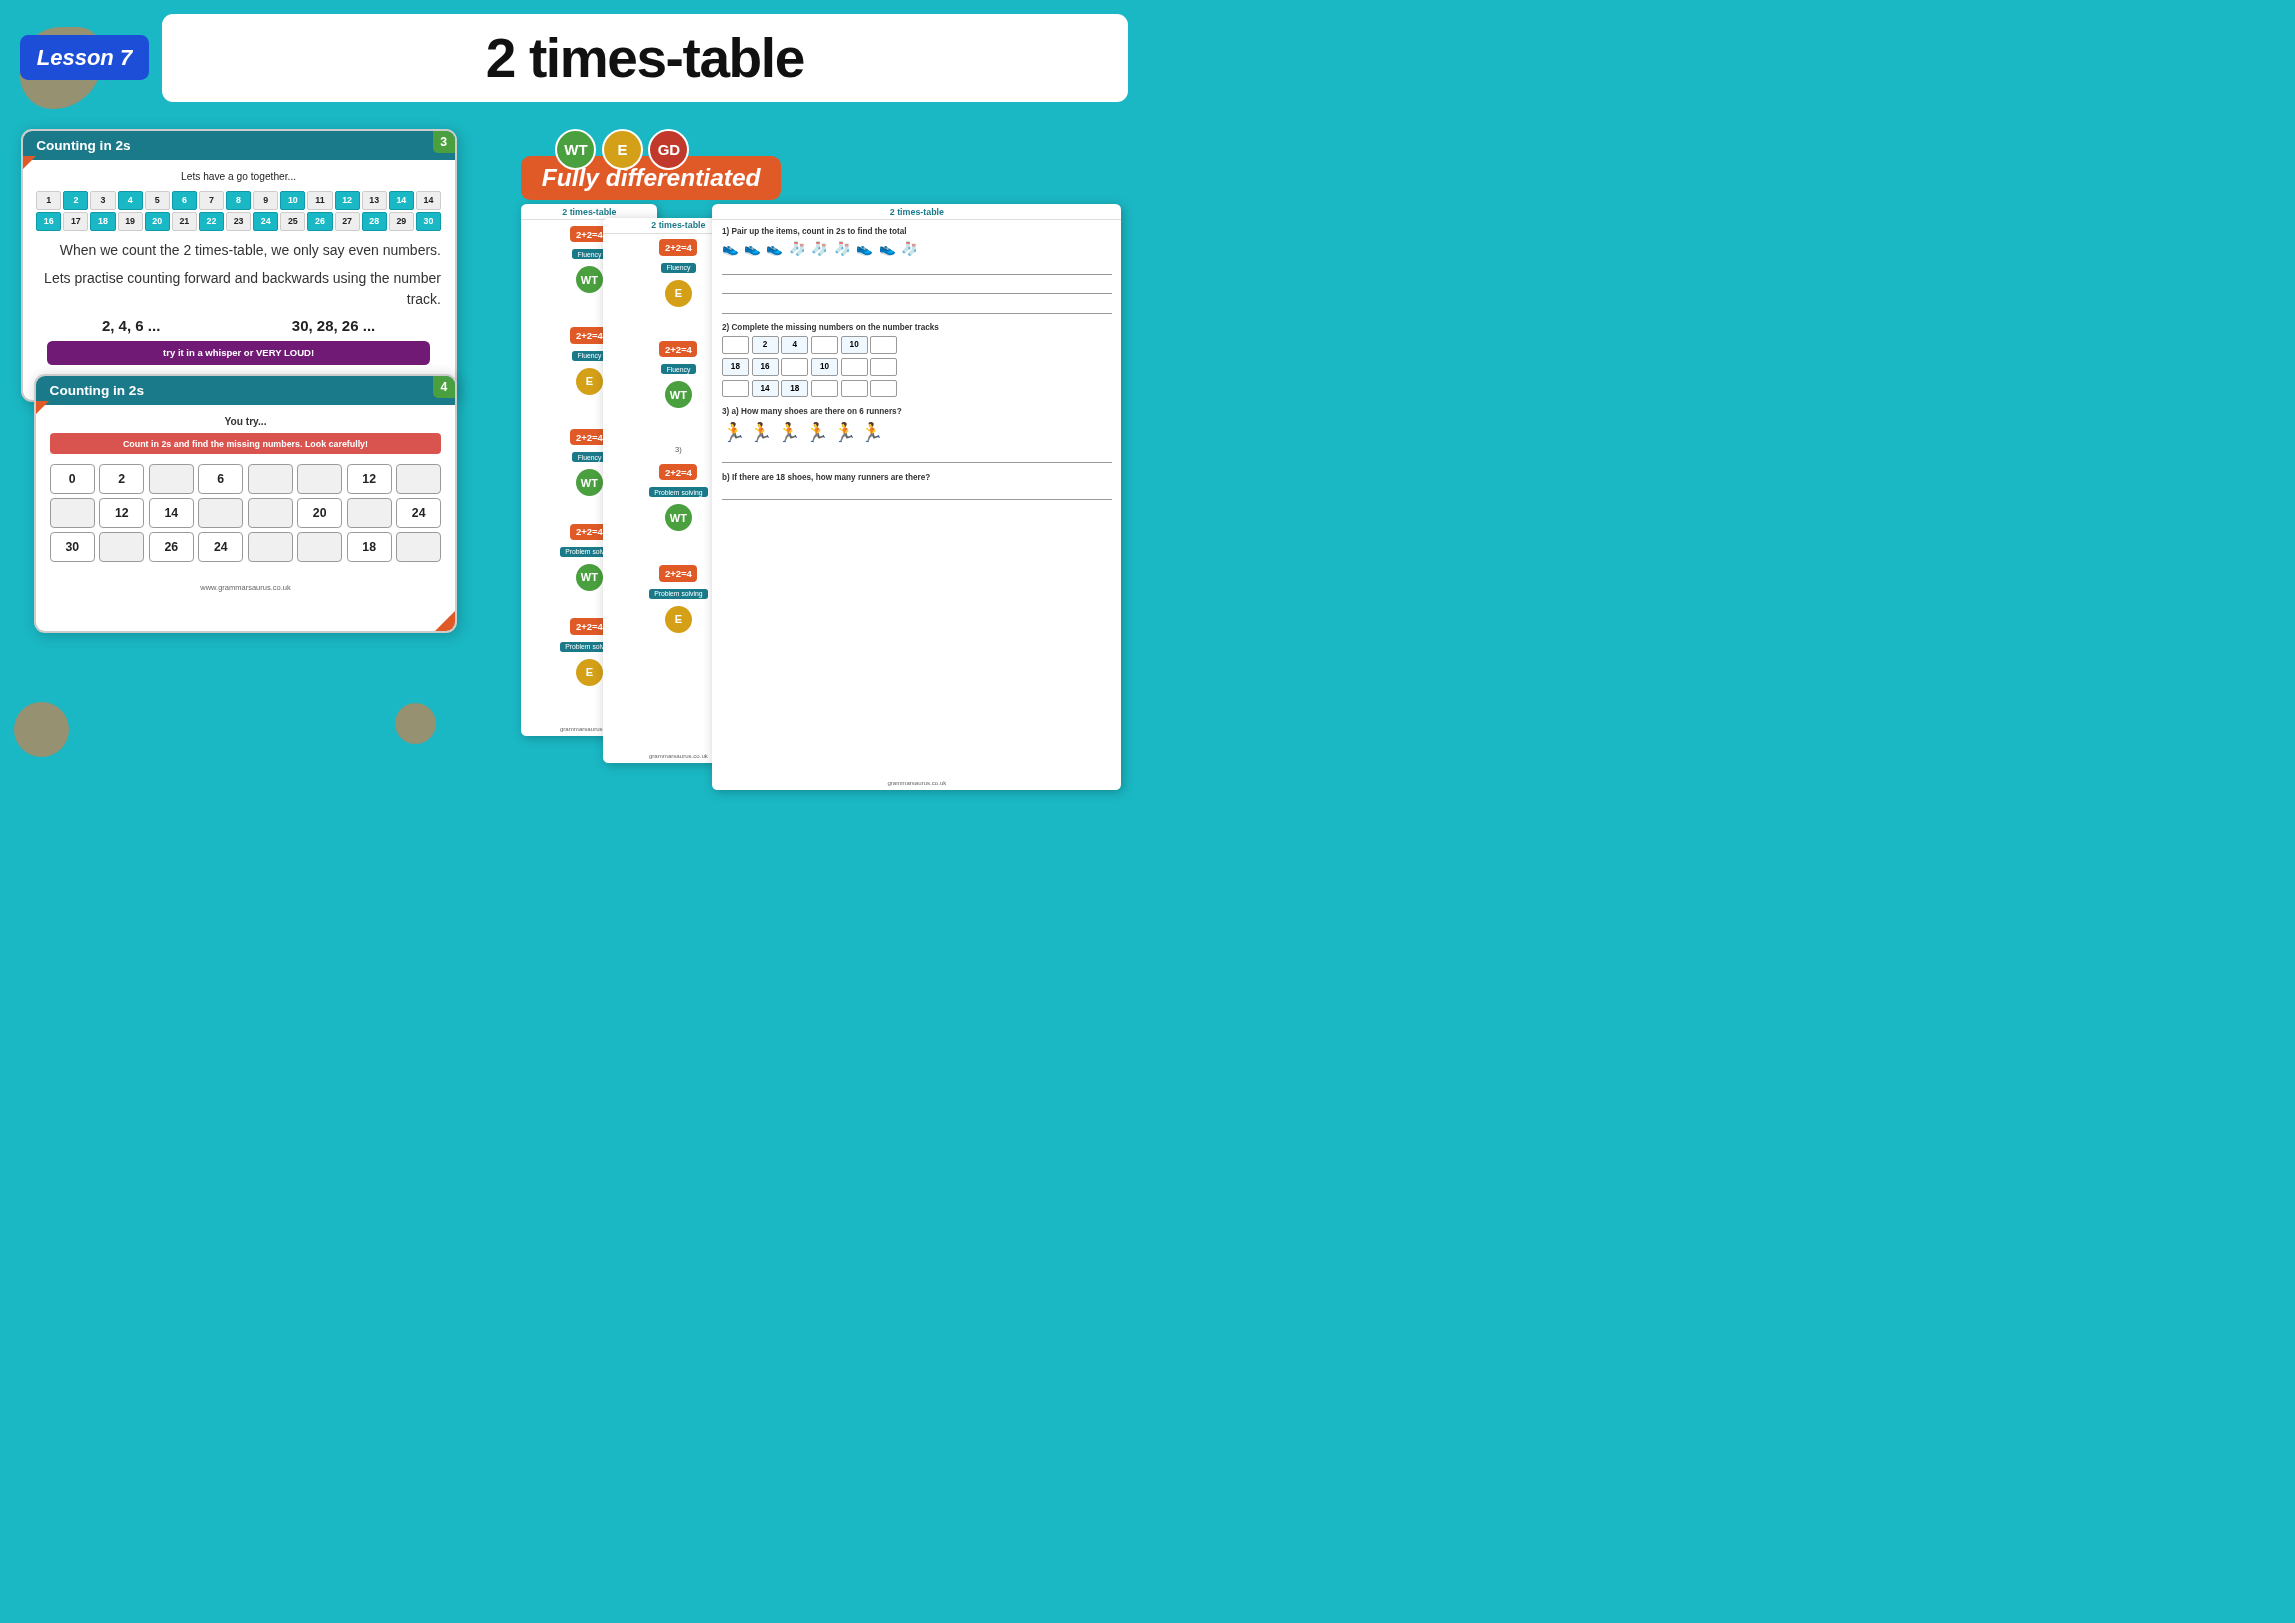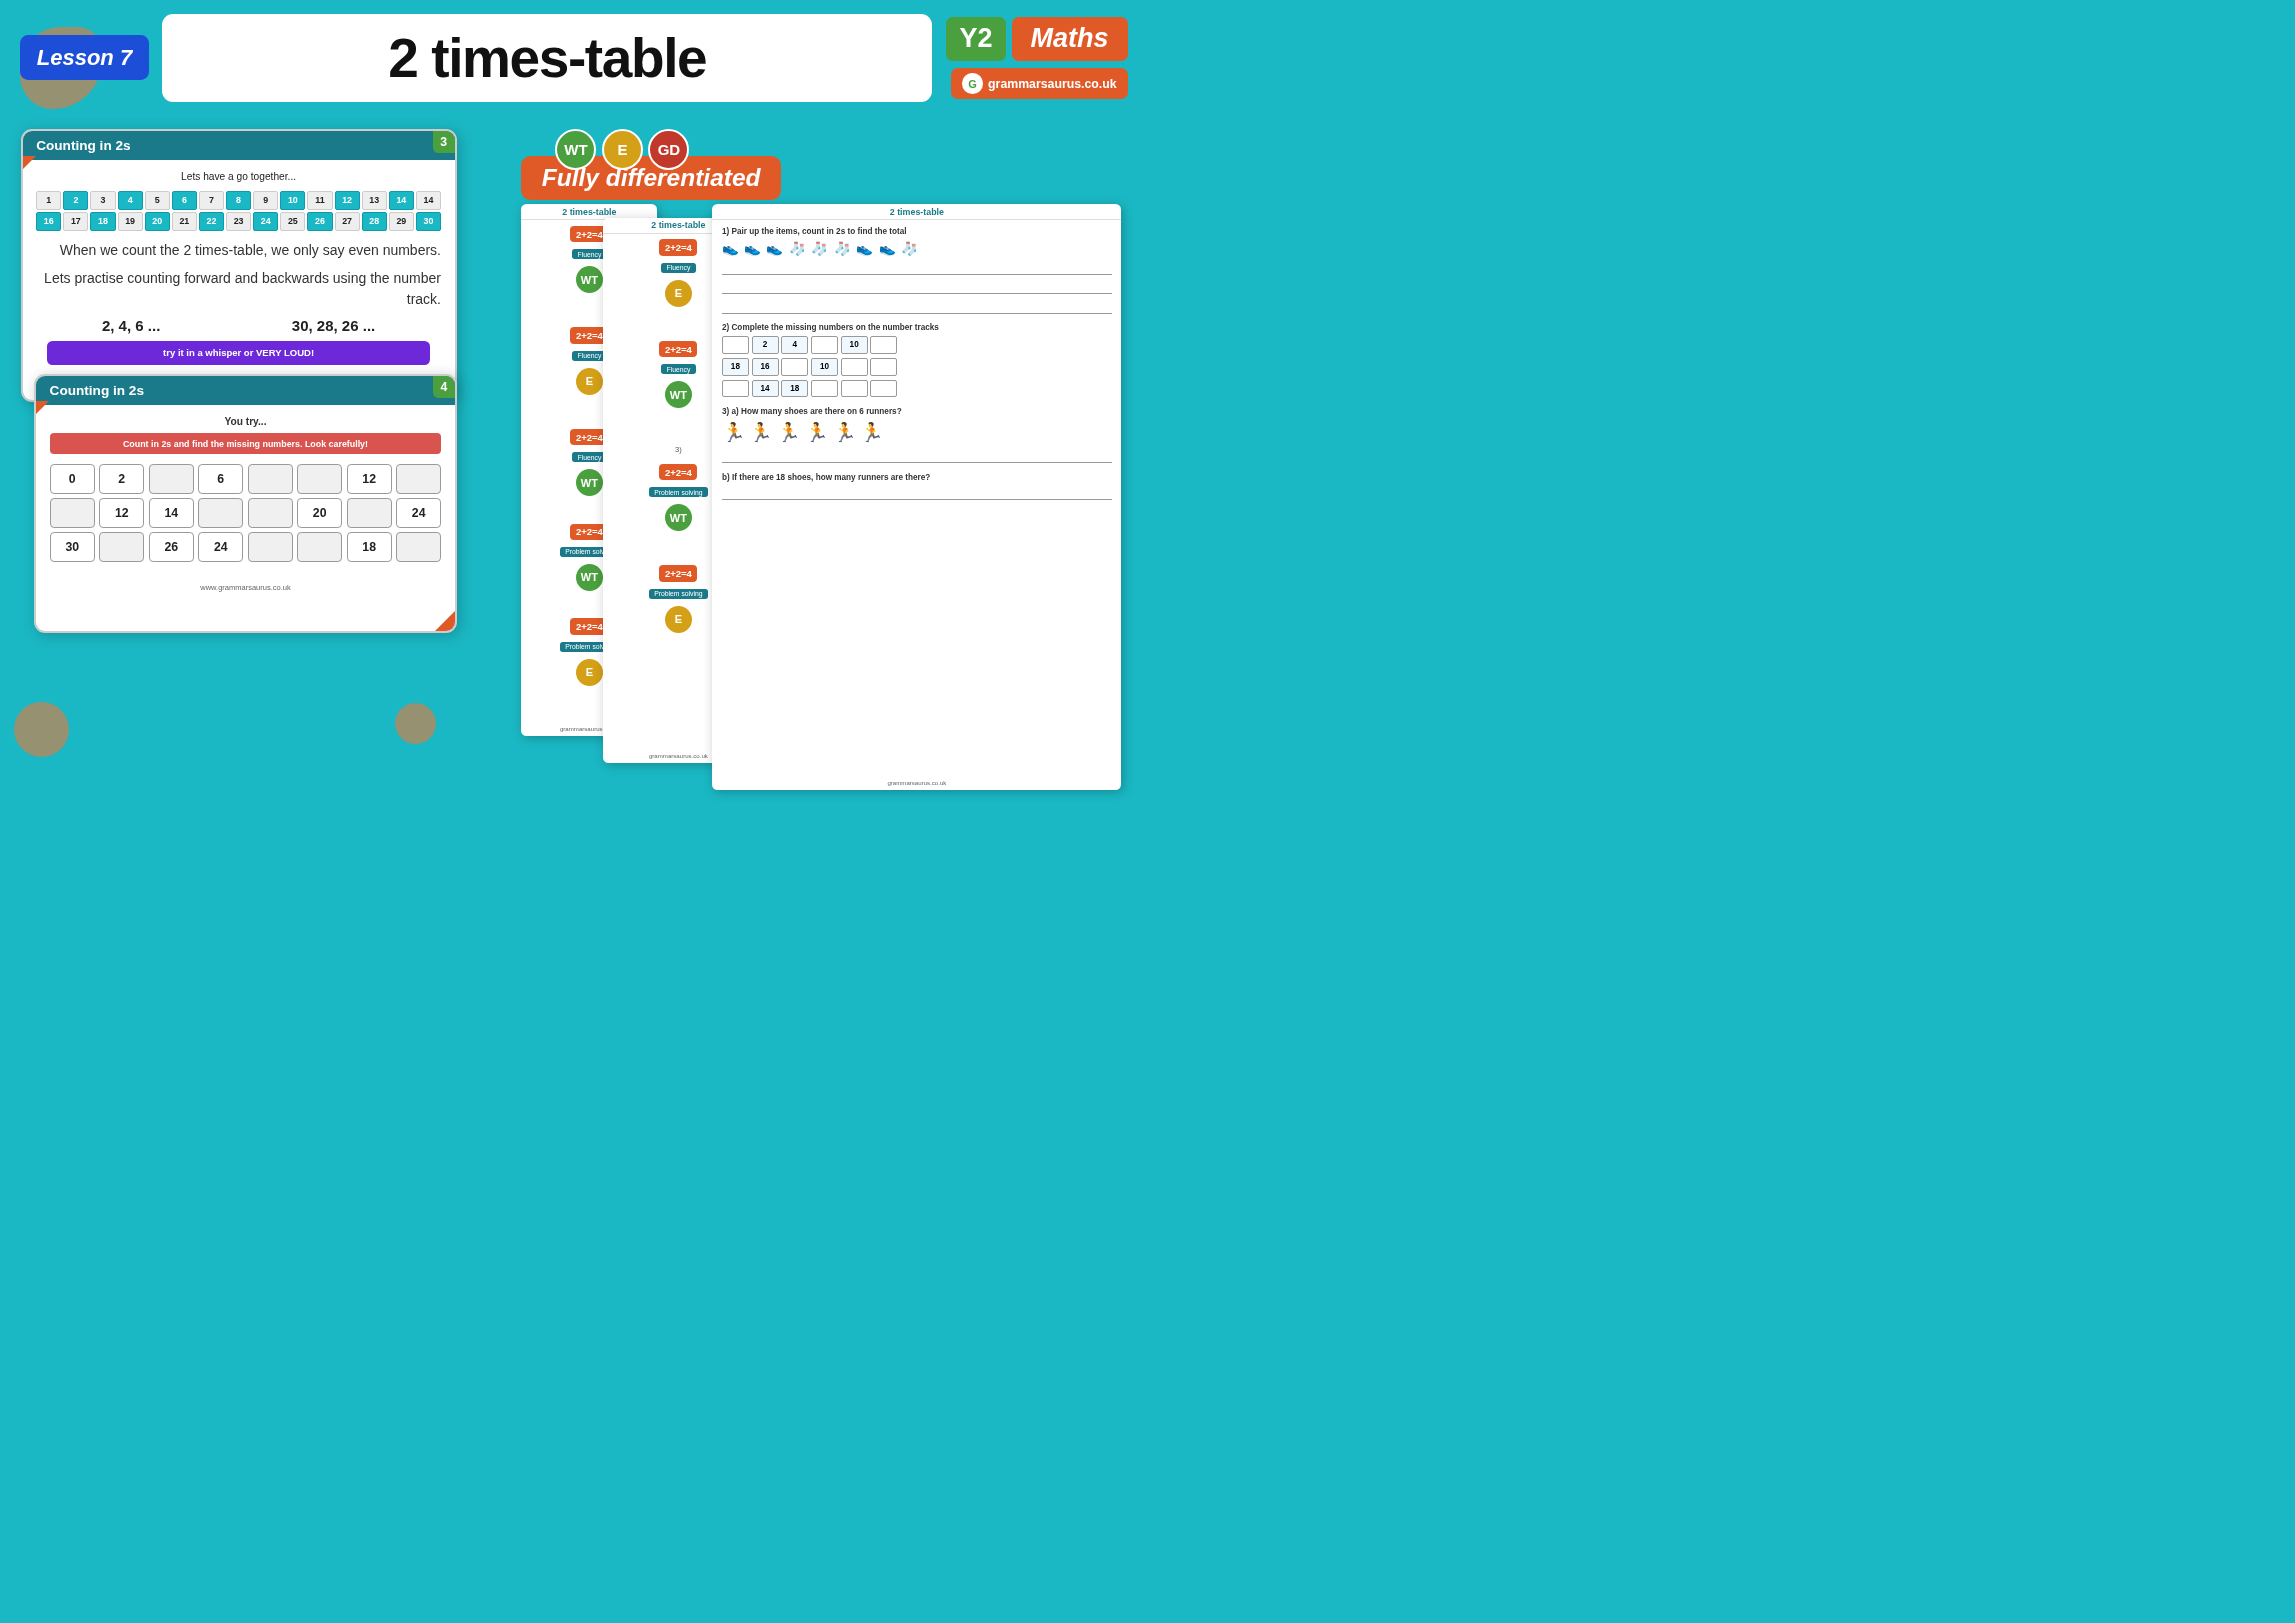--- a/index.html
+++ b/index.html
@@ -269,21 +269,21 @@
       text-align: center;
       font-size: 15px;
       font-weight: 900;
       color: #222;
       display: flex;
       justify-content: space-around;
       margin: 6.8px 0;
     }
 
     .whisper-btn {
-      background: #6d28d9;
+      background: #701a75;
       color: white;
       text-align: center;
       padding: 6.8px;
       font-size: 9.5px;
       font-weight: bold;
       border-radius: 5.5px;
       margin: 4.1px 11px;
     }
 
     
@@ -587,30 +587,20 @@
 
 <div class="blob blob-orange-tl"></div>
 <div class="blob blob-orange-tr"></div>
 <div class="blob blob-orange-bl"></div>
 <div class="blob blob-orange-br"></div>
 
 <div class="header">
   <div class="lesson-badge">Lesson 7</div>
   <div class="title-box">
     <span class="main-title">2 times-table</span>
-  </div>
-  <div class="badges-column">
-    <div class="year-maths-row">
-      <div class="y2-badge">Y2</div>
-      <div class="maths-badge">Maths</div>
-    </div>
-    <div class="grammarsaurus-badge">
-      <div class="gram-logo">G</div>
-      <span>grammarsaurus.co.uk</span>
-    </div>
   </div>
 </div>
 
 <div class="slides-area">
   <div class="slide-card slide-card-1">
     <div class="slide-header">
       <span>Counting in 2s</span>
       <div class="slide-number">3</div>
     </div>
     <div class="slide-tri-tl"></div>

